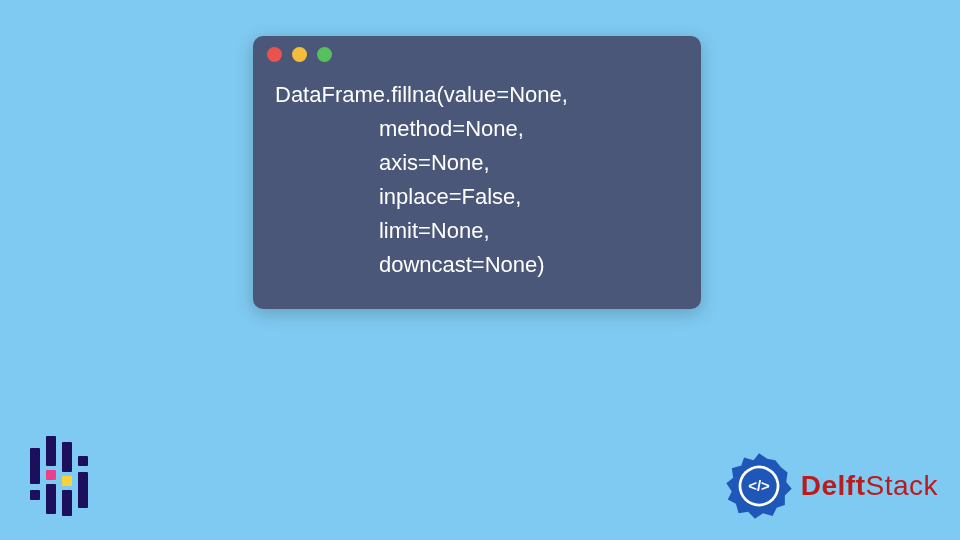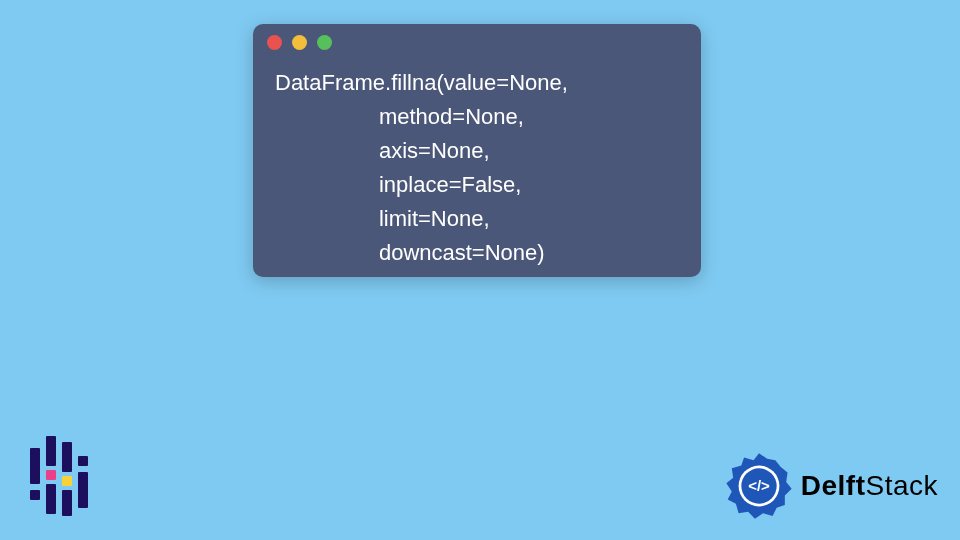--- a/index.html
+++ b/index.html
@@ -5,26 +5,26 @@
   * { margin: 0; padding: 0; box-sizing: border-box; }
   html, body { width: 960px; height: 540px; overflow: hidden; }
   body {
     background: #7fcaf2;
     font-family: Arial, Helvetica, sans-serif;
     position: relative;
   }
   .code-window {
     position: absolute;
     left: 253px;
-    top: 24px;
+    top: 36px;
     width: 448px;
     background: #4b5778;
     border-radius: 10px;
     box-shadow: 0 4px 18px rgba(0,0,0,0.22);
-    padding-bottom: 0;
+    padding-bottom: 20px;
   }
   .titlebar {
     height: 36px;
     display: flex;
     align-items: center;
     padding-left: 14px;
     gap: 10px;
   }
   .dot {
     width: 15px;
@@ -72,21 +72,21 @@
   }
   .delft-badge {
     width: 68px;
     height: 68px;
     position: relative;
   }
   .delft-badge svg { width: 68px; height: 68px; display:block; }
   .delft-text {
     font-size: 28px;
     font-weight: 600;
-    color: #000000;
+    color: #b91c1c;
     letter-spacing: 0.5px;
   }
   .delft-text .light { font-weight: 400; }
 </style>
 </head>
 <body>
 
 <div class="code-window">
   <div class="titlebar">
     <span class="dot dot-red"></span>

